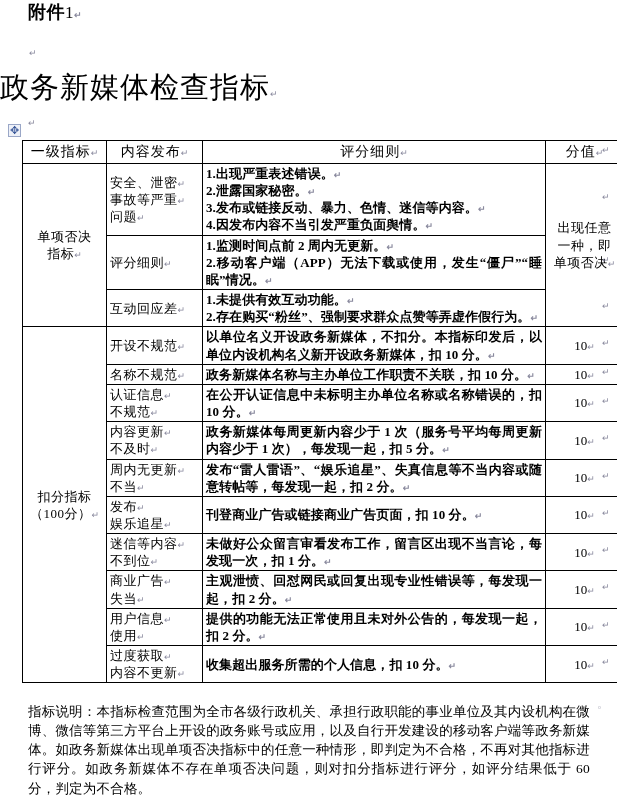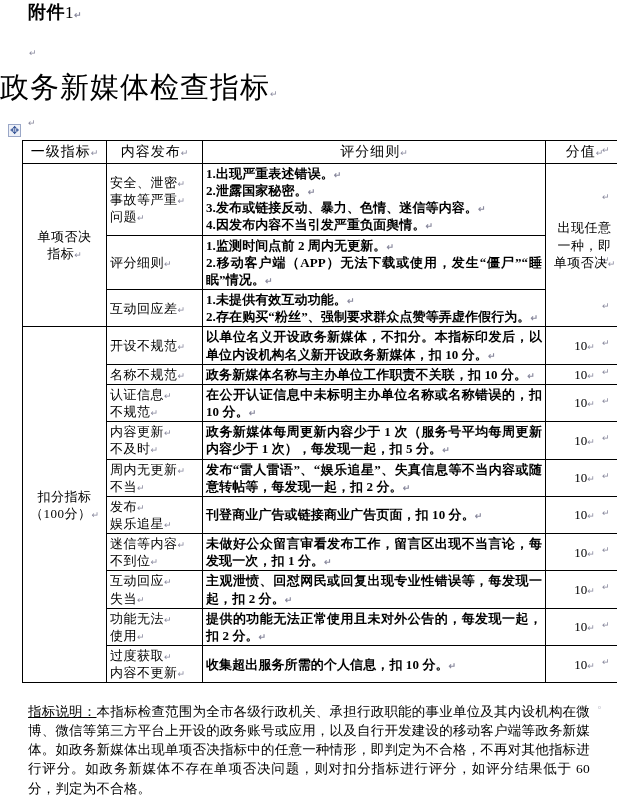--- a/index.html
+++ b/index.html
@@ -171,21 +171,20 @@
     top: 702px;
     width: 562px;
     font-size: 13.5px;
     line-height: 1.42;
     text-align: justify;
     text-justify: inter-ideograph;
     letter-spacing: 0.2px;
   }
   #footnote .fn-label {
     font-weight: normal;
-    text-decoration: underline;
   }
   #footnote-mark {
     position: absolute;
     left: 598px;
     top: 703px;
   }
 </style>
 </head>
 <body>
 
@@ -284,28 +283,28 @@
         <td class="c4 score-cell"><span>10</span><span class="pmark">↵</span></td>
       </tr>
       <tr>
         <td class="c2 lvl2-label"><span>迷信等内容</span><span class="pmark">↵</span><br><span>不到位</span><span class="pmark">↵</span></td>
         <td class="c3">
           <span class="rule-line">未做好公众留言审看发布工作，留言区出现不当言论，每发现一次，扣 1 分。<span class="pmark">↵</span></span>
         </td>
         <td class="c4 score-cell"><span>10</span><span class="pmark">↵</span></td>
       </tr>
       <tr>
-        <td class="c2 lvl2-label"><span>互动回应</span><span class="pmark">↵</span><br><span>失当</span><span class="pmark">↵</span></td>
+        <td class="c2 lvl2-label"><span>商业广告</span><span class="pmark">↵</span><br><span>失当</span><span class="pmark">↵</span></td>
         <td class="c3">
           <span class="rule-line">主观泄愤、回怼网民或回复出现专业性错误等，每发现一起，扣 2 分。<span class="pmark">↵</span></span>
         </td>
         <td class="c4 score-cell"><span>10</span><span class="pmark">↵</span></td>
       </tr>
       <tr>
-        <td class="c2 lvl2-label"><span>功能无法</span><span class="pmark">↵</span><br><span>使用</span><span class="pmark">↵</span></td>
+        <td class="c2 lvl2-label"><span>用户信息</span><span class="pmark">↵</span><br><span>使用</span><span class="pmark">↵</span></td>
         <td class="c3">
           <span class="rule-line">提供的功能无法正常使用且未对外公告的，每发现一起，扣 2 分。<span class="pmark">↵</span></span>
         </td>
         <td class="c4 score-cell"><span>10</span><span class="pmark">↵</span></td>
       </tr>
       <tr>
         <td class="c2 lvl2-label"><span>过度获取</span><span class="pmark">↵</span><br><span>内容不更新</span><span class="pmark">↵</span></td>
         <td class="c3">
           <span class="rule-line">收集超出服务所需的个人信息，扣 10 分。<span class="pmark">↵</span></span>
         </td>

